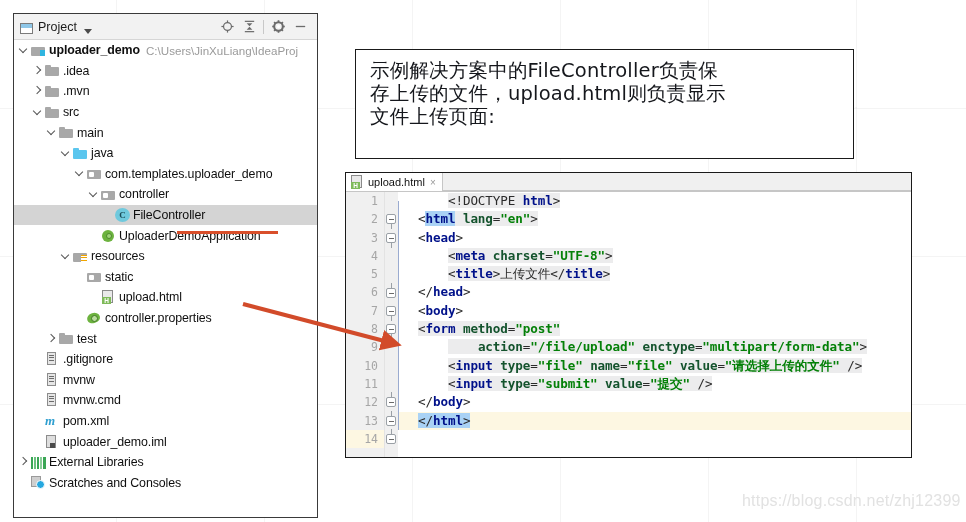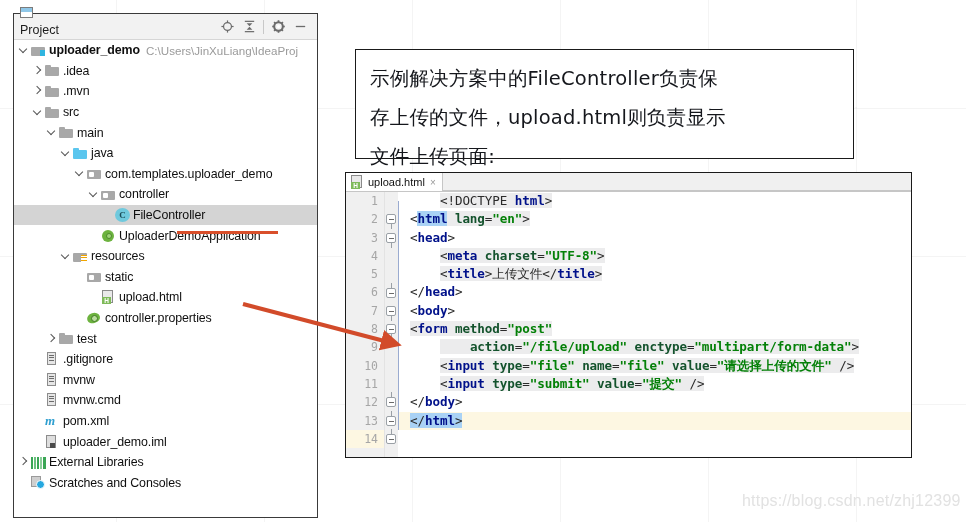--- a/index.html
+++ b/index.html
@@ -23,21 +23,21 @@
 
   
   #project-panel{
     position:absolute;left:13px;top:13px;width:305px;height:505px;
     background:#ffffff;border:1px solid #3a3a3a;box-sizing:border-box;z-index:3;
   }
   #project-toolbar{
     height:26px;background:#f2f2f2;border-bottom:1px solid #d6d6d6;
     display:flex;align-items:center;padding:0 6px;box-sizing:border-box;
   }
-  #project-toolbar .ttl{display:flex;align-items:flex-start;gap:5px;flex-direction:column;}
+  #project-toolbar .ttl{display:flex;align-items:flex-end;gap:5px;}
   .win-icon{width:13px;height:11px;border:1.5px solid #7b7b7b;box-sizing:border-box;
     background:linear-gradient(to bottom,#8fc7e8 0 45%, #ffffff 45% 100%);}
   .panel-title{font-size:12.5px;color:#1c1c1c;}
   .caret-dn{width:0;height:0;border-left:4px solid transparent;border-right:4px solid transparent;
     border-top:5px solid #4b4b4b;margin-left:2px;}
   .tb-spacer{flex:1;}
   .tb-btn{width:22px;height:20px;display:flex;align-items:center;justify-content:center;}
   .tb-sep{width:1px;height:14px;background:#c8c8c8;margin:0 3px;}
 
   
@@ -112,21 +112,21 @@
   }
 
   
   #note-box{
     position:absolute;left:355px;top:49px;width:499px;height:110px;
     background:#ffffff;border:1.5px solid #1a1a1a;box-sizing:border-box;z-index:3;
     padding:9px 14px;
   }
   #note-text{
     font-family:"DejaVu Sans","Liberation Sans",sans-serif;
-    font-size:19.5px;line-height:39px;color:#15171c;letter-spacing:0.2px;
+    font-size:19.5px;line-height:23px;color:#15171c;letter-spacing:0.2px;
     white-space:pre-wrap;
   }
 
   
   #editor{
     position:absolute;left:345px;top:172px;width:567px;height:286px;
     background:#ffffff;border:1.5px solid #1a1a1a;box-sizing:border-box;z-index:3;overflow:hidden;
   }
   #tabstrip{height:18px;background:#f0f0f0;display:flex;align-items:stretch;border-bottom:1px solid #c6c6c6;}
   #tab-upload{display:flex;align-items:center;gap:3px;padding:0 6px 0 4px;background:#ffffff;
@@ -144,21 +144,21 @@
   .fold{position:absolute;left:1px;width:11px;height:11px;}
   .fold .bx{position:absolute;left:0;top:0;width:10px;height:10px;border:1px solid #9aa0a6;
     border-radius:2px;background:#fff;box-sizing:border-box;}
   .fold .bx::after{content:"";position:absolute;left:2px;top:4px;width:5px;height:1px;background:#6a6a6a;}
   .fold.down .tail{position:absolute;left:4.5px;top:9px;width:1px;height:6px;background:#9aa0a6;}
   .fold.up .tail{position:absolute;left:4.5px;top:-5px;width:1px;height:6px;background:#9aa0a6;}
   #codelines{position:relative;flex:1;background:#ffffff;}
   #indent-guide{position:absolute;left:0px;top:9px;width:1px;height:229px;background:#9aabd0;}
   .cl{height:18.3px;line-height:18.3px;white-space:pre;
     font-family:"DejaVu Sans Mono","Liberation Mono",monospace;font-size:12.6px;letter-spacing:-0.1px;
-    padding-left:12px;}
+    padding-left:20px;}
   .cl.cur{background:#fdf7e2;}
   .seg{padding:0;}
   .hl{background:#ececed;}
   .sel{background:#a9d2f5;}
   .tag{color:#00118a;font-weight:bold;}
   .punct{color:#2b2b2b;}
   .attr{color:#14532d;font-weight:bold;}
   .val{color:#048008;font-weight:bold;}
   .plain{color:#2b2b2b;}
   .dcty{color:#2b2b2b;}

